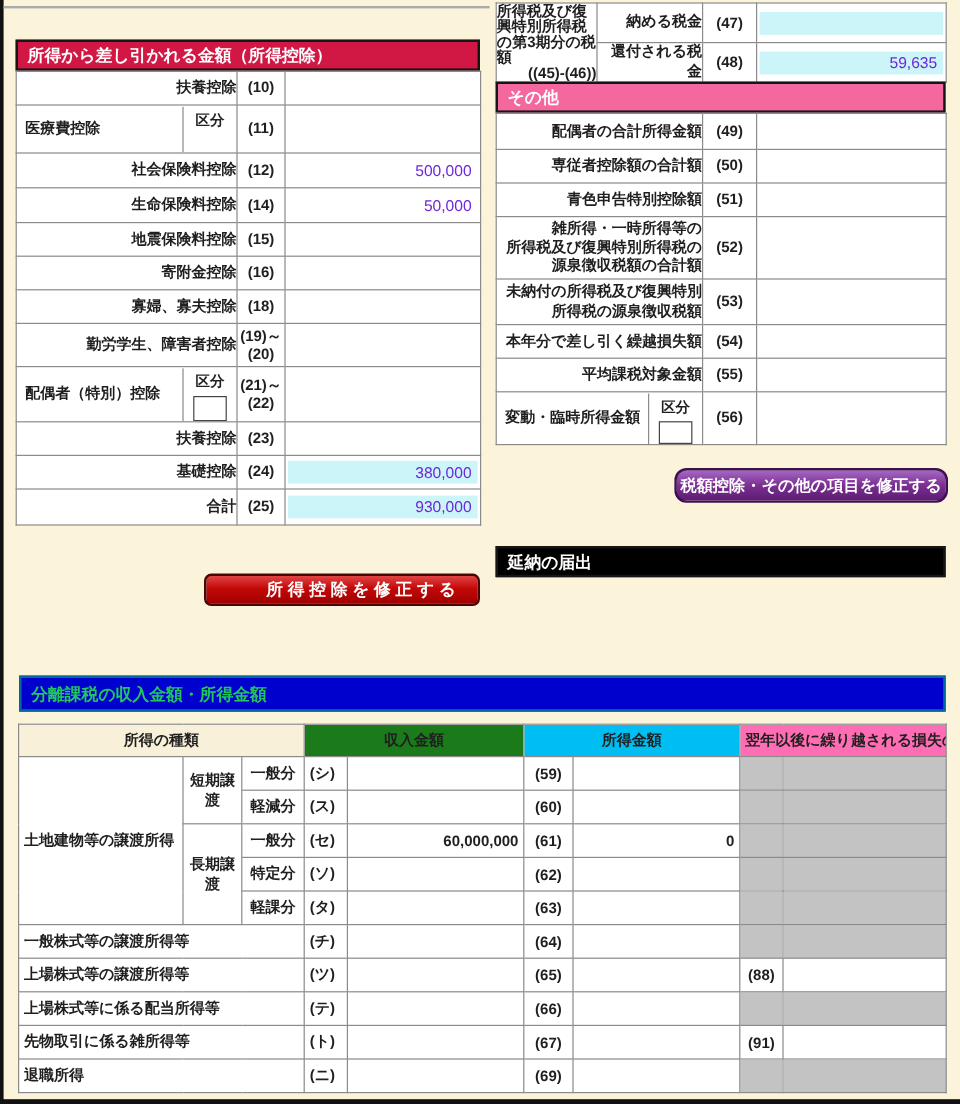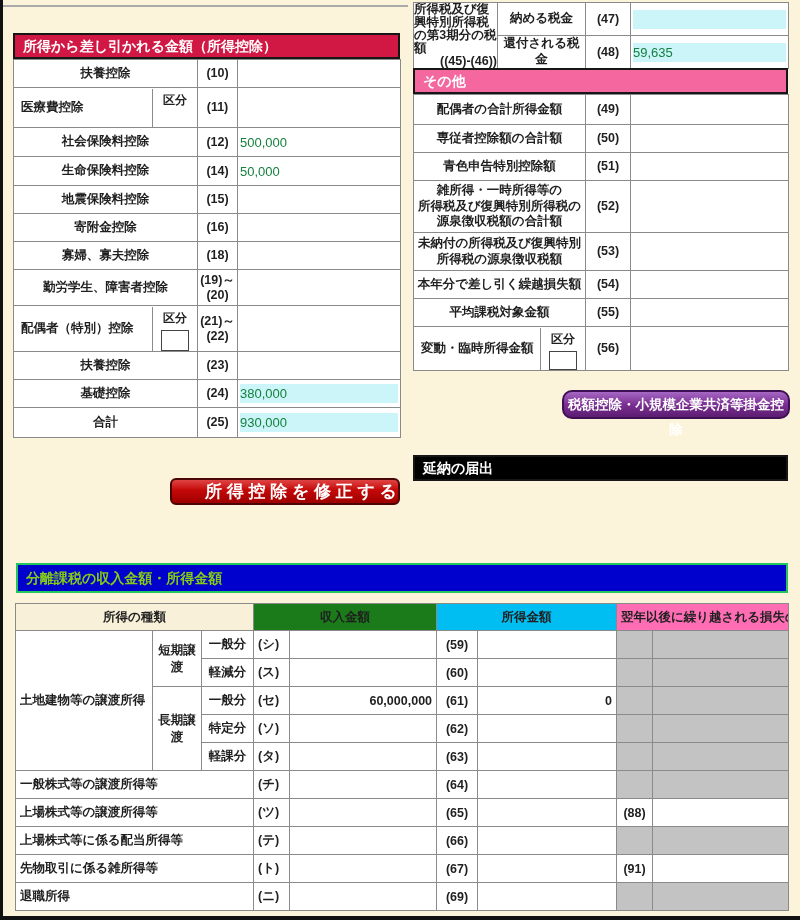--- a/index.html
+++ b/index.html
@@ -12,42 +12,42 @@
   .panel{position:absolute;}
   .sec-hdr{height:26px;line-height:22px;box-sizing:border-box;border:2px solid #161616;
            color:#fff;font-weight:bold;font-size:14px;padding-left:8px;}
   .hdr-red{background:#D11744;}
   .hdr-pink{background:#F4679F;}
   .hdr-green{background:#000000;}
 
   table.grid{border-collapse:collapse;table-layout:fixed;background:#fff;width:100%;}
   table.grid td{border:1px solid #8A8A8A;font-size:12.5px;font-weight:bold;color:#1F1F1F;
                 padding:0;box-sizing:border-box;vertical-align:middle;overflow:hidden;}
-  td.lbl{padding:2px 3px 2px 7px;text-align:center;line-height:1.25;white-space:pre-line;}
+  td.lbl{padding:2px 3px 2px 7px;text-align:right;line-height:1.25;white-space:pre-line;}
   td.numc{text-align:center;white-space:pre-line;line-height:1.2;}
-  .valbox{margin:2px;height:19px;line-height:19px;padding-right:5px;
-          font-size:13px;font-weight:normal;color:#15803d;}
+  .valbox{margin:2px;height:19px;line-height:19px;text-align:right;padding-right:5px;
+          font-size:13px;font-weight:normal;color:#6d28d9;}
   .valbox.cyan{background:#CBF5F9;}
   .kflex{display:flex;width:100%;align-items:stretch;}
   .ktext{flex:1;display:flex;align-items:center;padding-left:7px;}
   .kcol{width:44px;border-left:1px solid #8A8A8A;display:flex;flex-direction:column;
         align-items:center;justify-content:flex-start;padding-top:3px;font-size:12px;}
   .kbox{width:26px;height:24px;border:1px solid #444;background:#fff;margin-top:3px;}
   td.t3lbl{font-size:10.5px;line-height:13px;padding:2px 3px;vertical-align:top;}
   .t3sub{display:block;text-align:right;}
 
   .btn{position:absolute;box-sizing:border-box;color:#fff;font-weight:bold;text-align:center;
        cursor:pointer;}
   .red-btn{background:linear-gradient(#E04444 0%,#C40808 45%,#9E0000 100%);
-           border:2px solid #4A0606;border-radius:6px;font-size:17px;line-height:23px;padding-left:32px;}
+           border:2px solid #4A0606;border-radius:6px;font-size:14px;line-height:23px;padding-left:32px;}
   .purple-btn{background:linear-gradient(#A668C4 0%,#7B2F92 50%,#5C1D72 100%);
            border:2px solid #3E1053;border-radius:10px;font-size:13.5px;line-height:25px;}
 
-  .blue-bar{position:absolute;box-sizing:border-box;background:#0101CE;border:2px solid #22c55e;
-            color:#84cc16;font-weight:bold;font-size:14px;line-height:26px;padding-left:8px;}
+  .blue-bar{position:absolute;box-sizing:border-box;background:#0101CE;border:2px solid #0369a1;
+            color:#22c55e;font-weight:bold;font-size:14px;line-height:26px;padding-left:8px;}
 
   table.sep{border-collapse:collapse;table-layout:fixed;background:#fff;}
   table.sep td,table.sep th{border:1px solid #8A8A8A;font-size:12.5px;color:#1F1F1F;
             padding:0 4px;box-sizing:border-box;vertical-align:middle;overflow:hidden;font-weight:bold;}
   th.h-type{background:#F8F0D8;text-align:center;}
   th.h-income{background:#1B7B1B;color:#fff;text-align:center;}
   th.h-amount{background:#00BEF2;color:#fff;text-align:center;}
   th.h-loss{background:#FF6EB4;color:#fff;text-align:center;font-size:10.5px;white-space:nowrap;padding:0 1px;}
   td.gl{text-align:left;padding-left:6px;}
   td.sg{text-align:center;padding:0 2px;}
@@ -279,21 +279,21 @@
           </td>
           <td class="numc">(56)</td>
           <td>
             <div class="valbox"></div>
           </td>
         </tr>
   </tbody>
     </table>
 </div>
 
-<div class="btn purple-btn" style="left:562px;top:390px;width:228px;height:29px;">税額控除・小規模企業共済等掛金控除</div>
+<div class="btn purple-btn" style="left:562px;top:390px;width:228px;height:29px;">税額控除・その他の項目を修正する</div>
 
 <div class="panel" style="left:413px;top:455px;width:375px;">
   <div class="sec-hdr hdr-green">延納の届出</div>
 </div>
 
 <div class="blue-bar" style="left:16px;top:563px;width:772px;height:30px;">分離課税の収入金額・所得金額</div>
 
 <div class="panel" style="left:15px;top:603px;width:773px;">
   <table class="sep" style="width:773px;">
     <colgroup>

